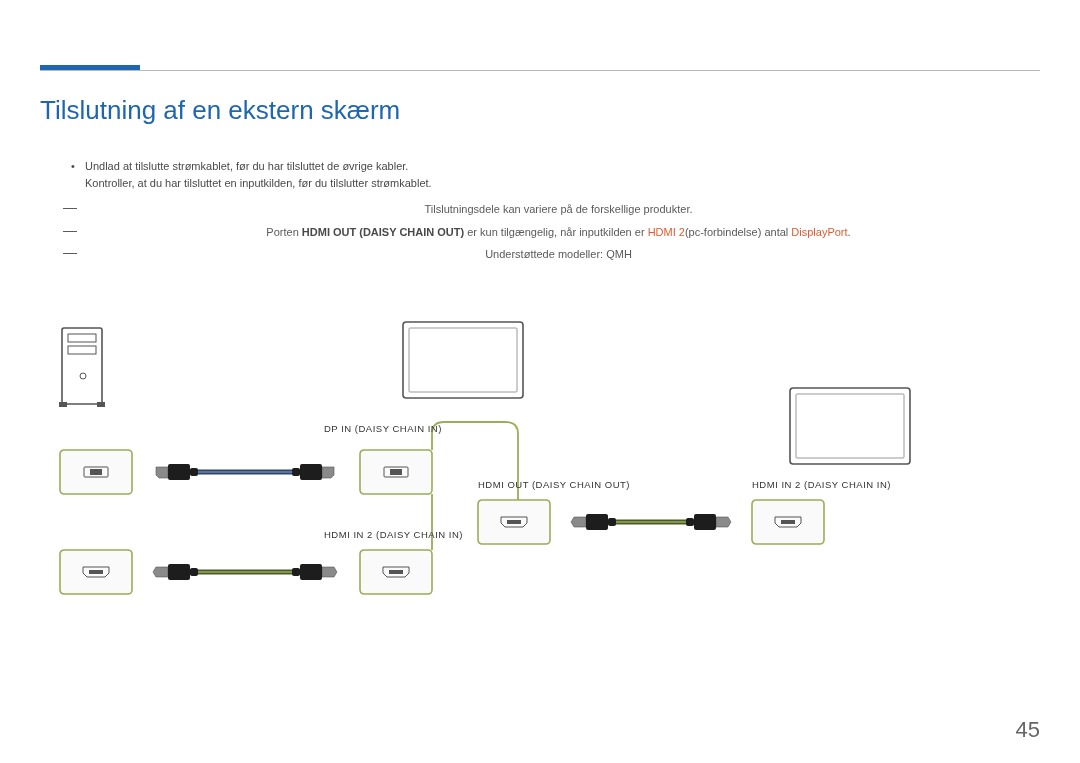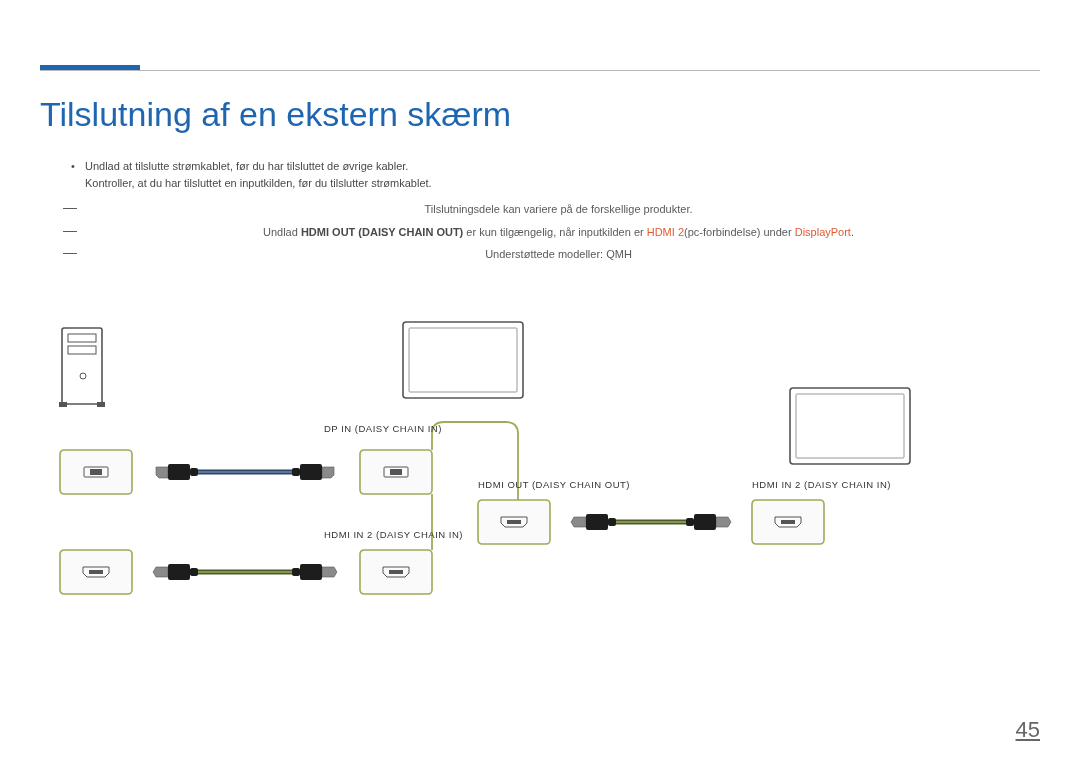--- a/index.html
+++ b/index.html
@@ -41,21 +41,21 @@
     left: 40px;
     top: 65px;
     width: 100px;
     height: 5px;
     background: var(--accent);
   }
   .title {
     position: absolute;
     left: 40px;
     top: 95px;
-    font-size: 34px;
+    font-size: 26px;
     color: var(--accent);
     font-weight: 400;
   }
   .content {
     position: absolute;
     left: 55px;
     right: 40px;
     top: 150px;
     line-height: 1.5;
   }
@@ -94,21 +94,20 @@
   }
   .warn { color: var(--warn); }
   .b { font-weight: 600; color: var(--ink); }
   .pagenum {
     position: absolute;
     right: 40px;
     bottom: 20px;
     font-size: 22px;
     color: #666;
     font-weight: 300;
-    text-decoration: underline;
   }
 
   
   .diagram-wrap {
     position: absolute;
     left: 0; top: 310px;
     width: 1080px; height: 320px;
   }
   .diagram-wrap svg { width: 100%; height: 100%; overflow: visible; }
 
@@ -134,21 +133,21 @@
       <li>
         <span>Undlad at tilslutte strømkablet, før du har tilsluttet de øvrige kabler.</span><br>
         <span>Kontroller, at du har tilsluttet en inputkilden, før du tilslutter strømkablet.</span>
       </li>
     </ul>
     <ul class="dashes">
       <li>
         <span>Tilslutningsdele kan variere på de forskellige produkter.</span>
       </li>
       <li>
-        <span>Undlad </span><span class="b">HDMI OUT (DAISY CHAIN OUT)</span><span> er kun tilgængelig, når inputkilden er </span><span class="warn">HDMI 2</span><span>(pc-forbindelse) under </span><span class="warn">DisplayPort</span><span>.</span>
+        <span>Porten </span><span class="b">HDMI OUT (DAISY CHAIN OUT)</span><span> er kun tilgængelig, når inputkilden er </span><span class="warn">HDMI 2</span><span>(pc-forbindelse) antal </span><span class="warn">DisplayPort</span><span>.</span>
       </li>
       <li>
         <span>Understøttede modeller: QMH</span>
       </li>
     </ul>
   </div>
 
   <div class="diagram-wrap">
     <svg viewBox="0 0 1080 320">
       <defs>

